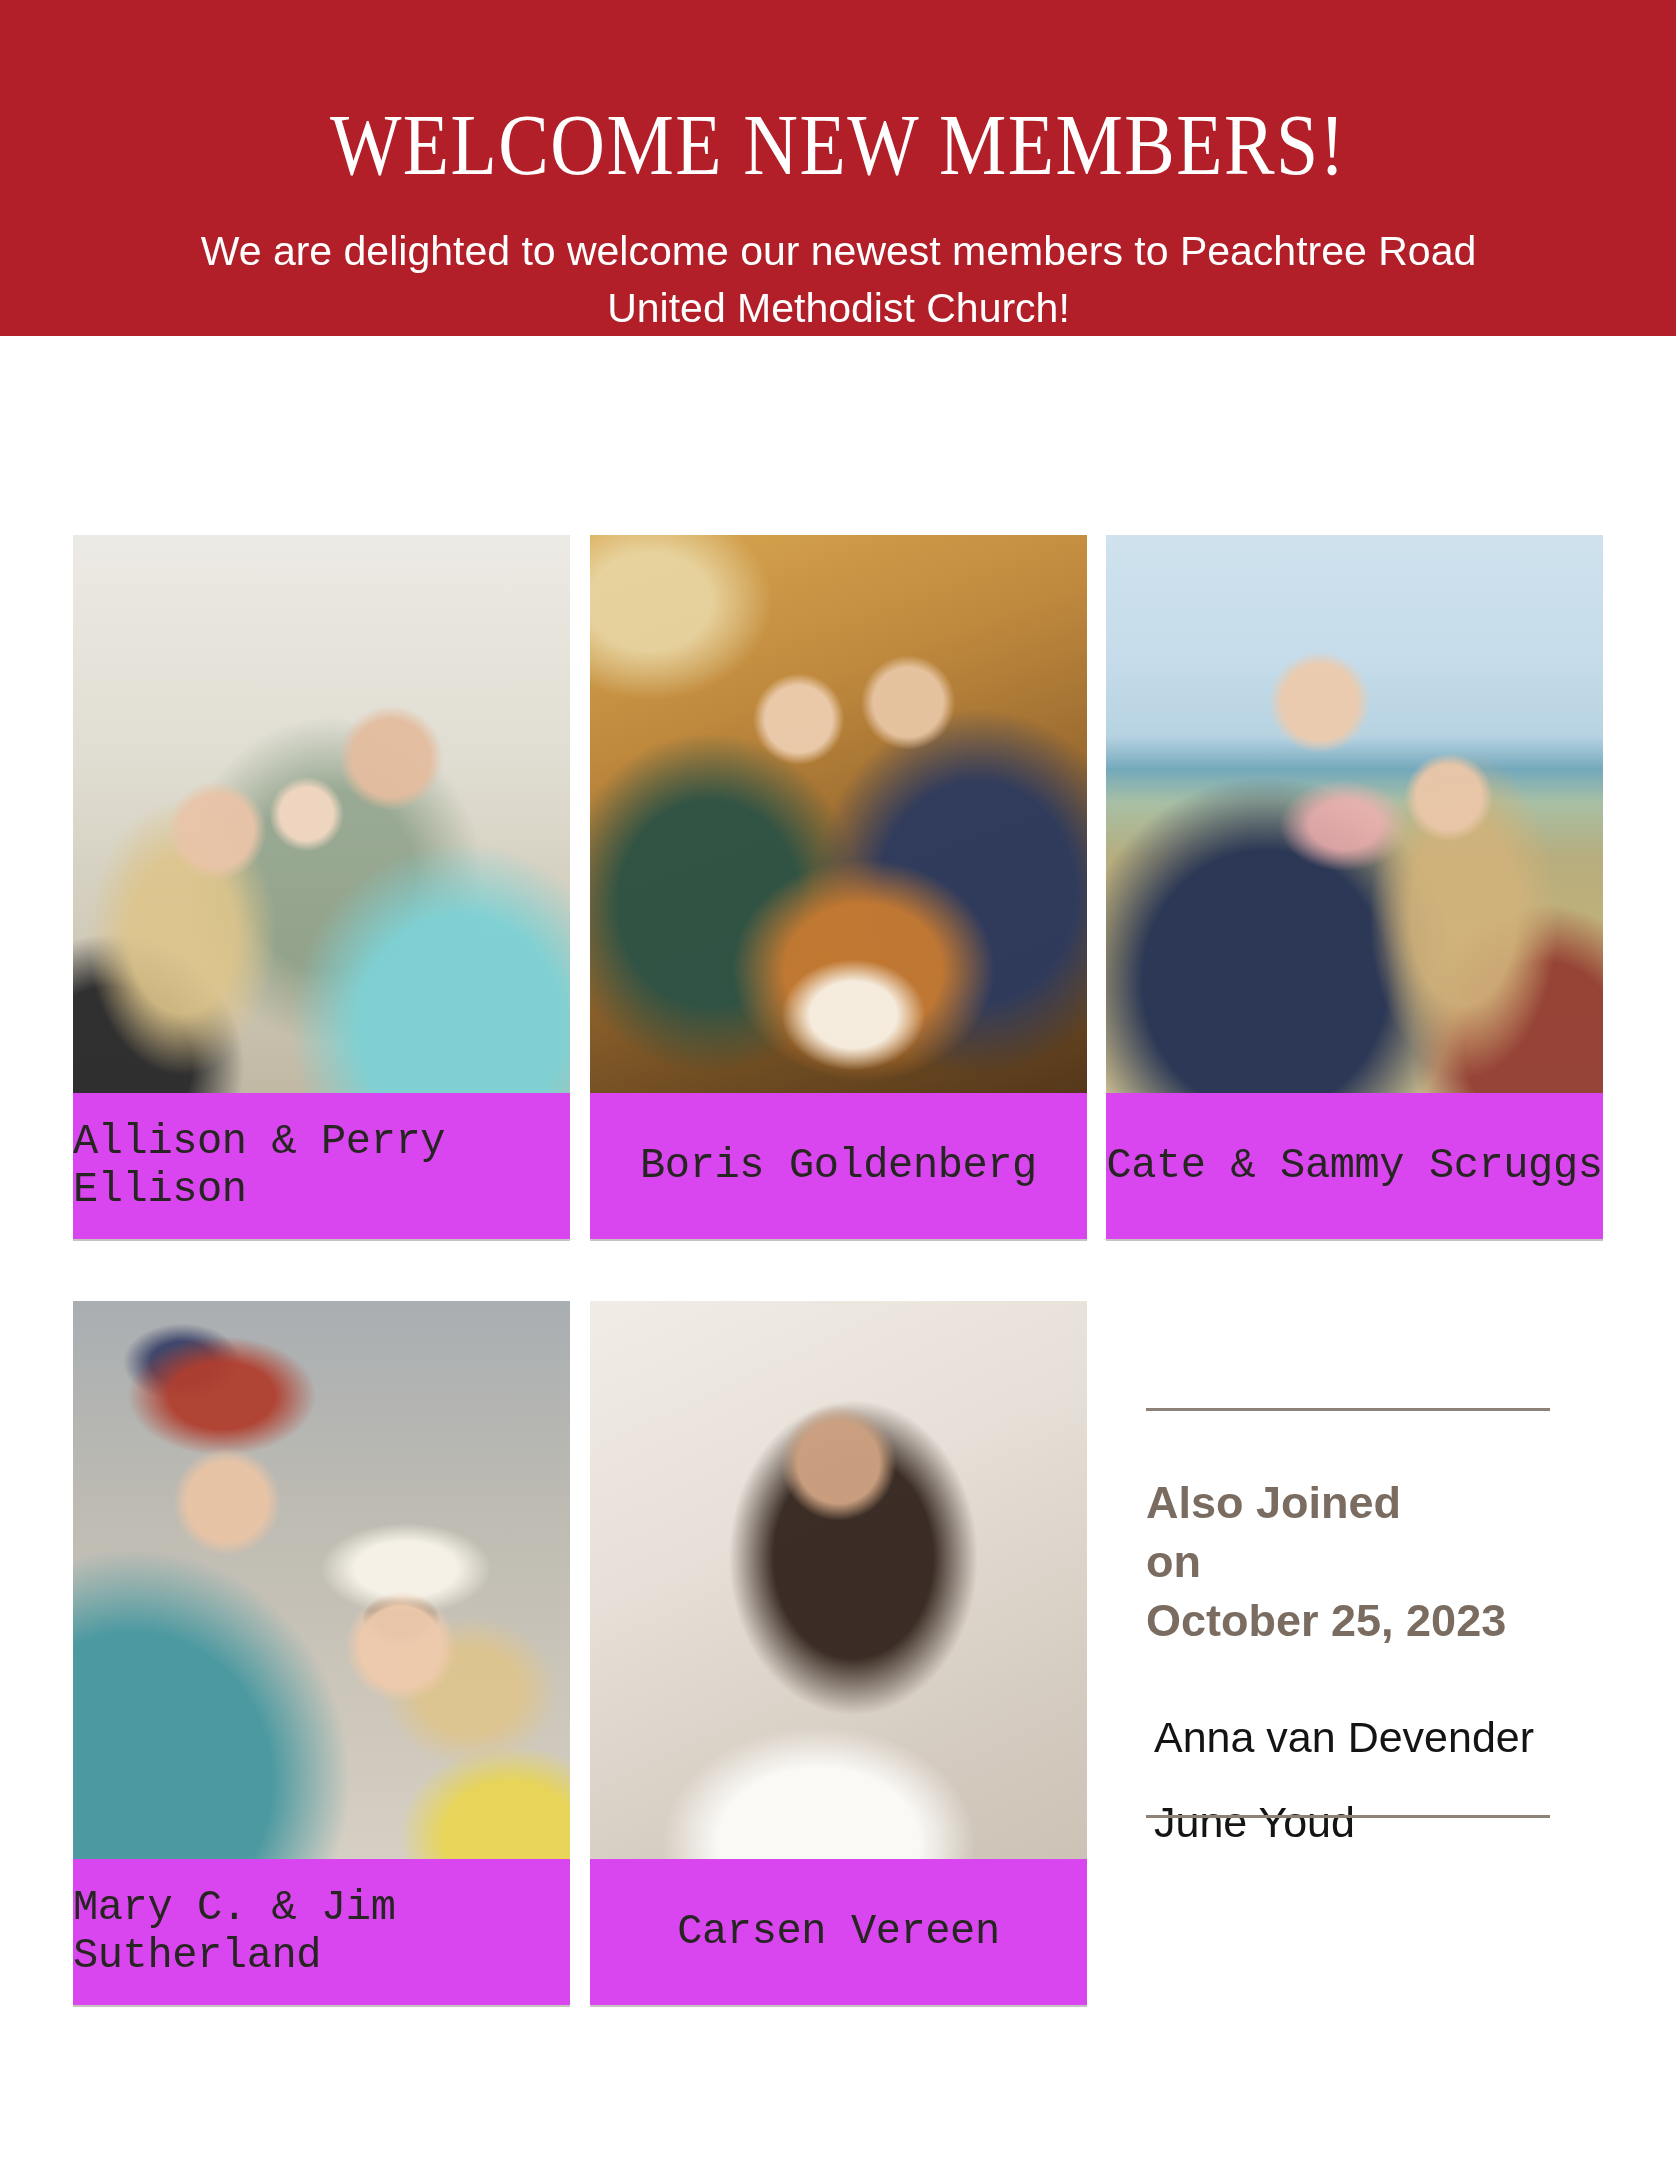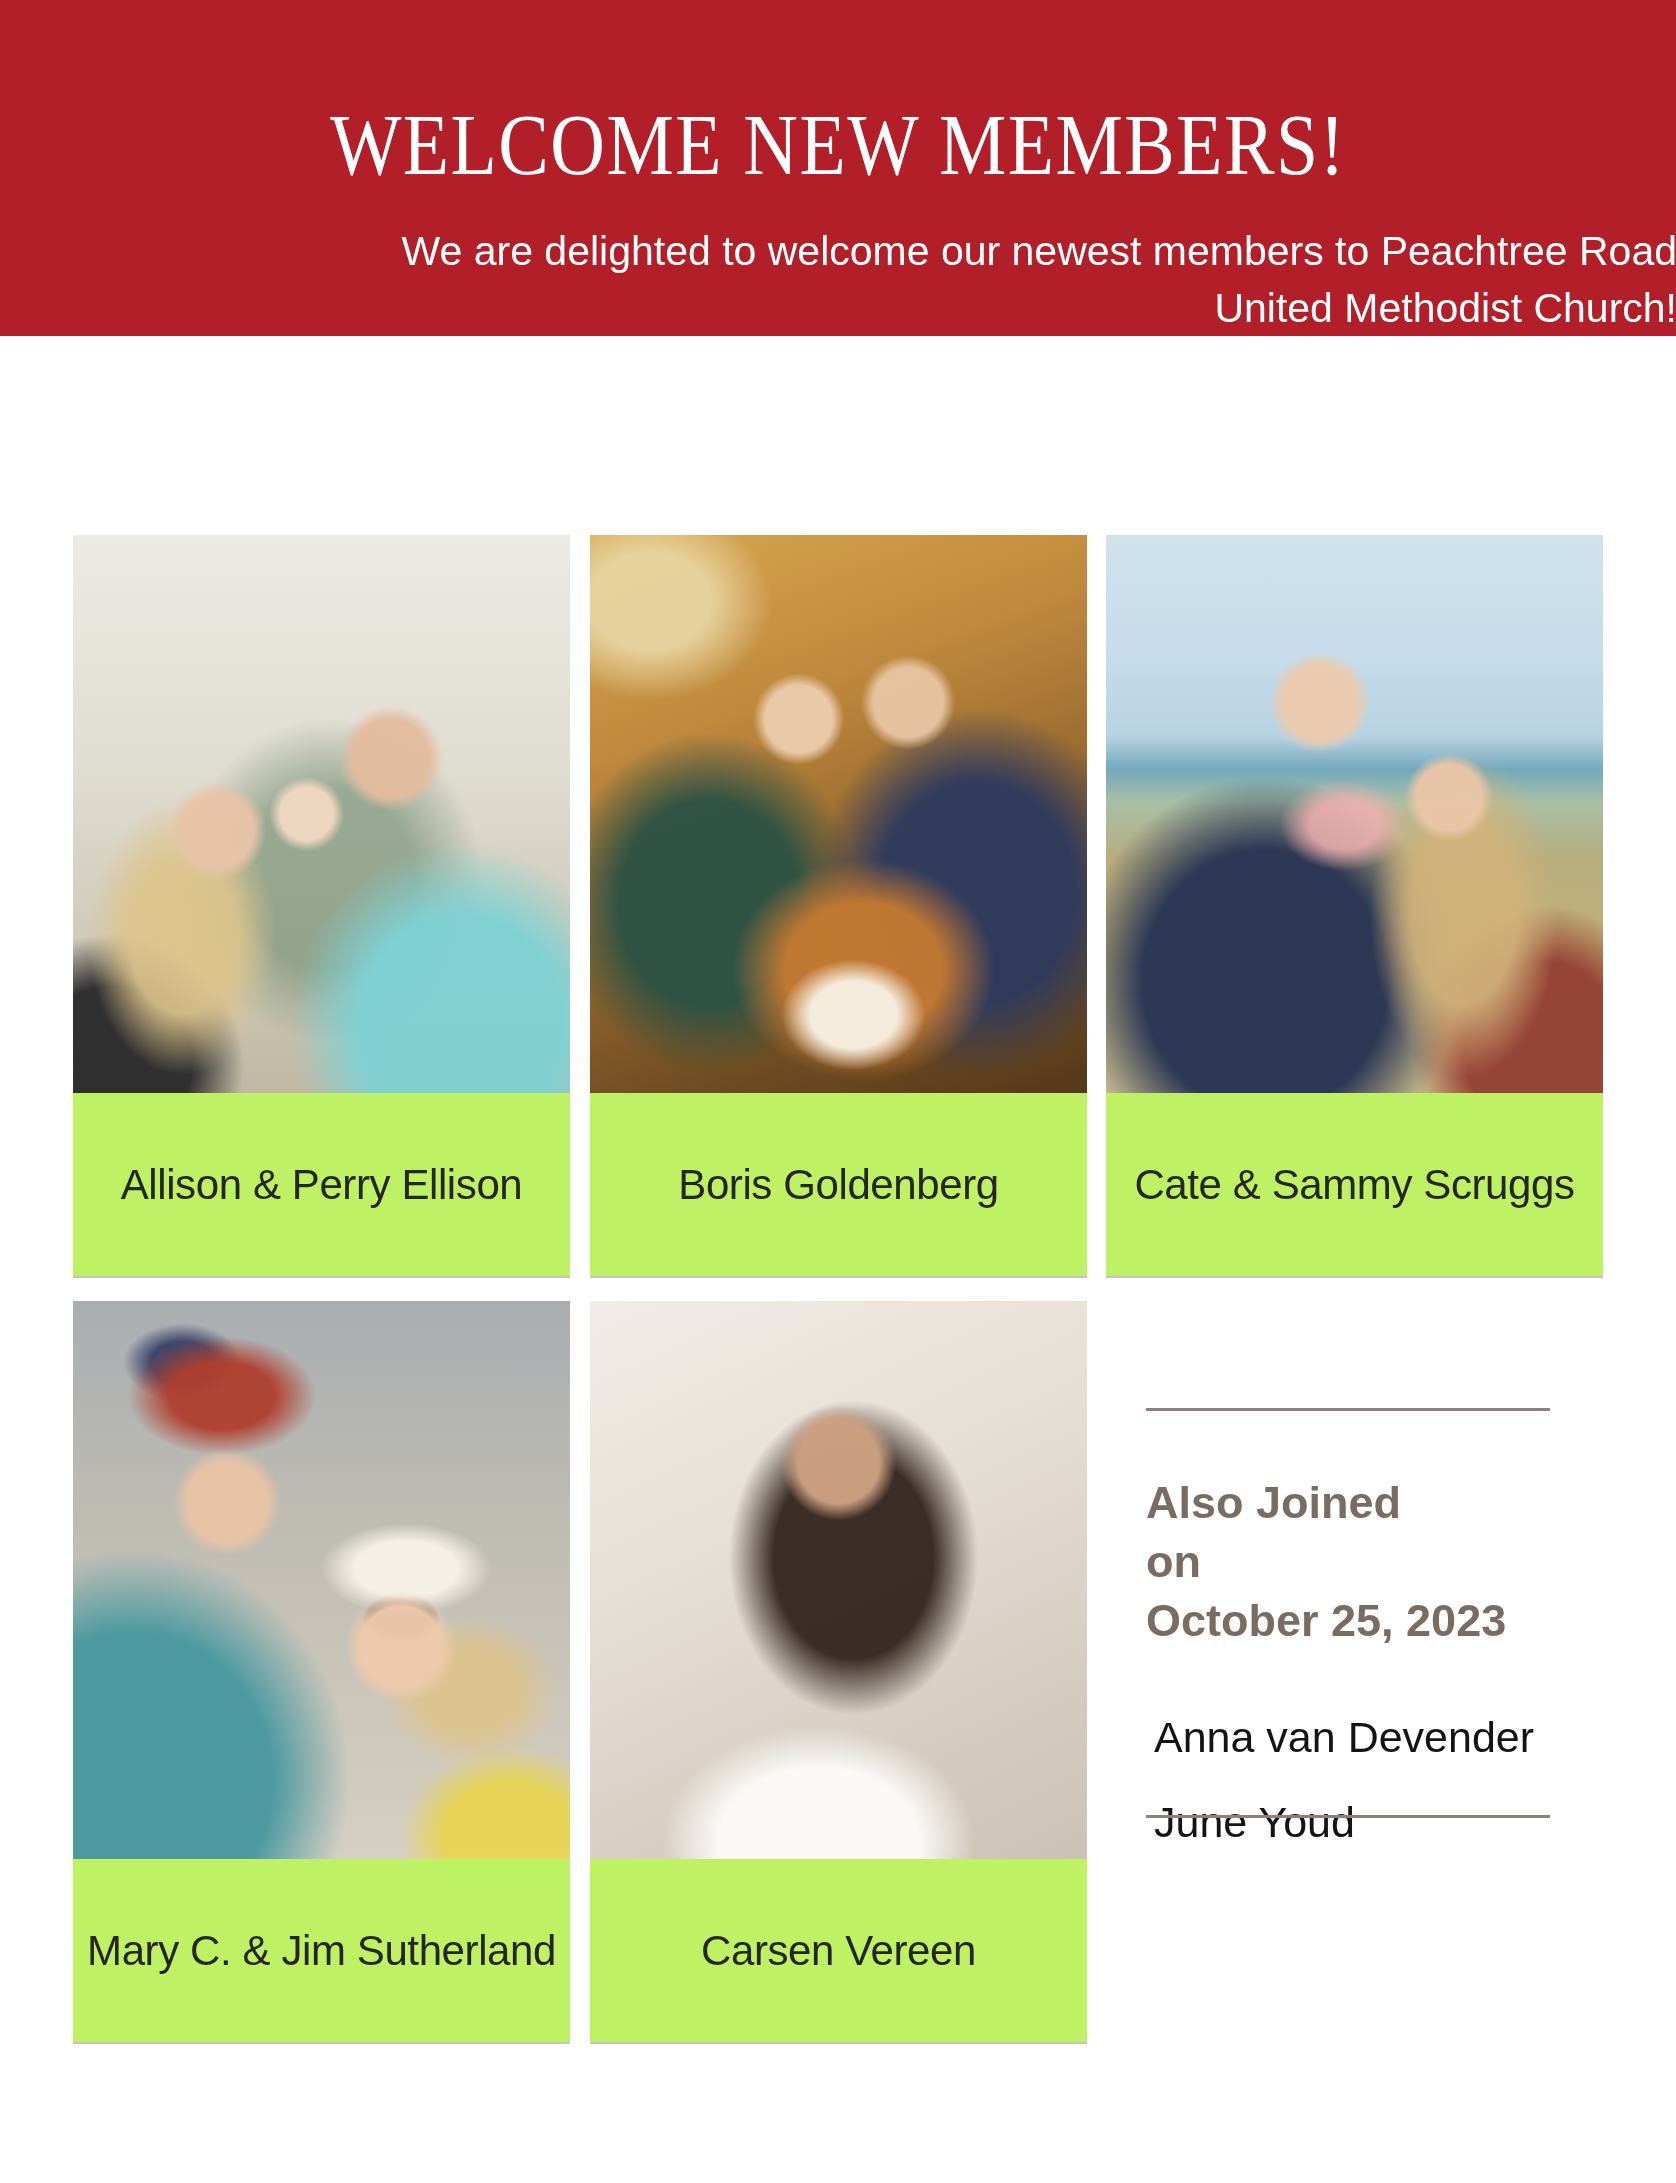--- a/index.html
+++ b/index.html
@@ -40,49 +40,50 @@
   }
   .subtitle {
     position: absolute;
     top: 223px; left: 0;
     width: 100%;
     margin: 0;
     font-size: 41px;
     line-height: 57px;
     font-weight: 400;
   }
-  .sub-line { display: block; text-align: right; }
+  .sub-line { display: block; }
 
   
   .member-card {
     position: absolute;
     width: 497px;
     margin: 0;
   }
   .card-1 { left: 73px;   top: 535px;  }
   .card-2 { left: 590px;  top: 535px;  }
   .card-3 { left: 1106px; top: 535px; border-radius: 19px;  }
   .card-4 { left: 73px;   top: 1301px; border-radius: 20px; }
   .card-5 { left: 590px;  top: 1301px; }
 
   .photo {
     width: 497px;
     height: 558px;
   }
   .caption {
     width: 497px;
-    height: 185px;
-    background: #bef264;
+    height: 148px;
+    background: #d946ef;
     border-bottom: 2.6px solid #c6c4c0;
     display: flex;
     align-items: center;
     justify-content: center;
     font-size: 42px;
     letter-spacing: -0.4px;
     color: #262522;
+    font-family: Liberation Mono, monospace;
   }
 
   
   .photo-1 {
     background:
       radial-gradient(circle 66px at 29% 53%, rgba(233,196,168,0.95) 0 55%, transparent 75%),
       radial-gradient(circle 70px at 64% 40%, rgba(228,188,158,0.95) 0 55%, transparent 75%),
       radial-gradient(circle 48px at 47% 50%, rgba(240,214,192,0.98) 0 55%, transparent 78%),
       radial-gradient(ellipse 131px 192px at 22% 72%, rgba(221,196,138,0.9) 0 40%, transparent 72%),
       radial-gradient(ellipse 227px 245px at 78% 88%, rgba(126,209,212,0.97) 0 45%, transparent 75%),

